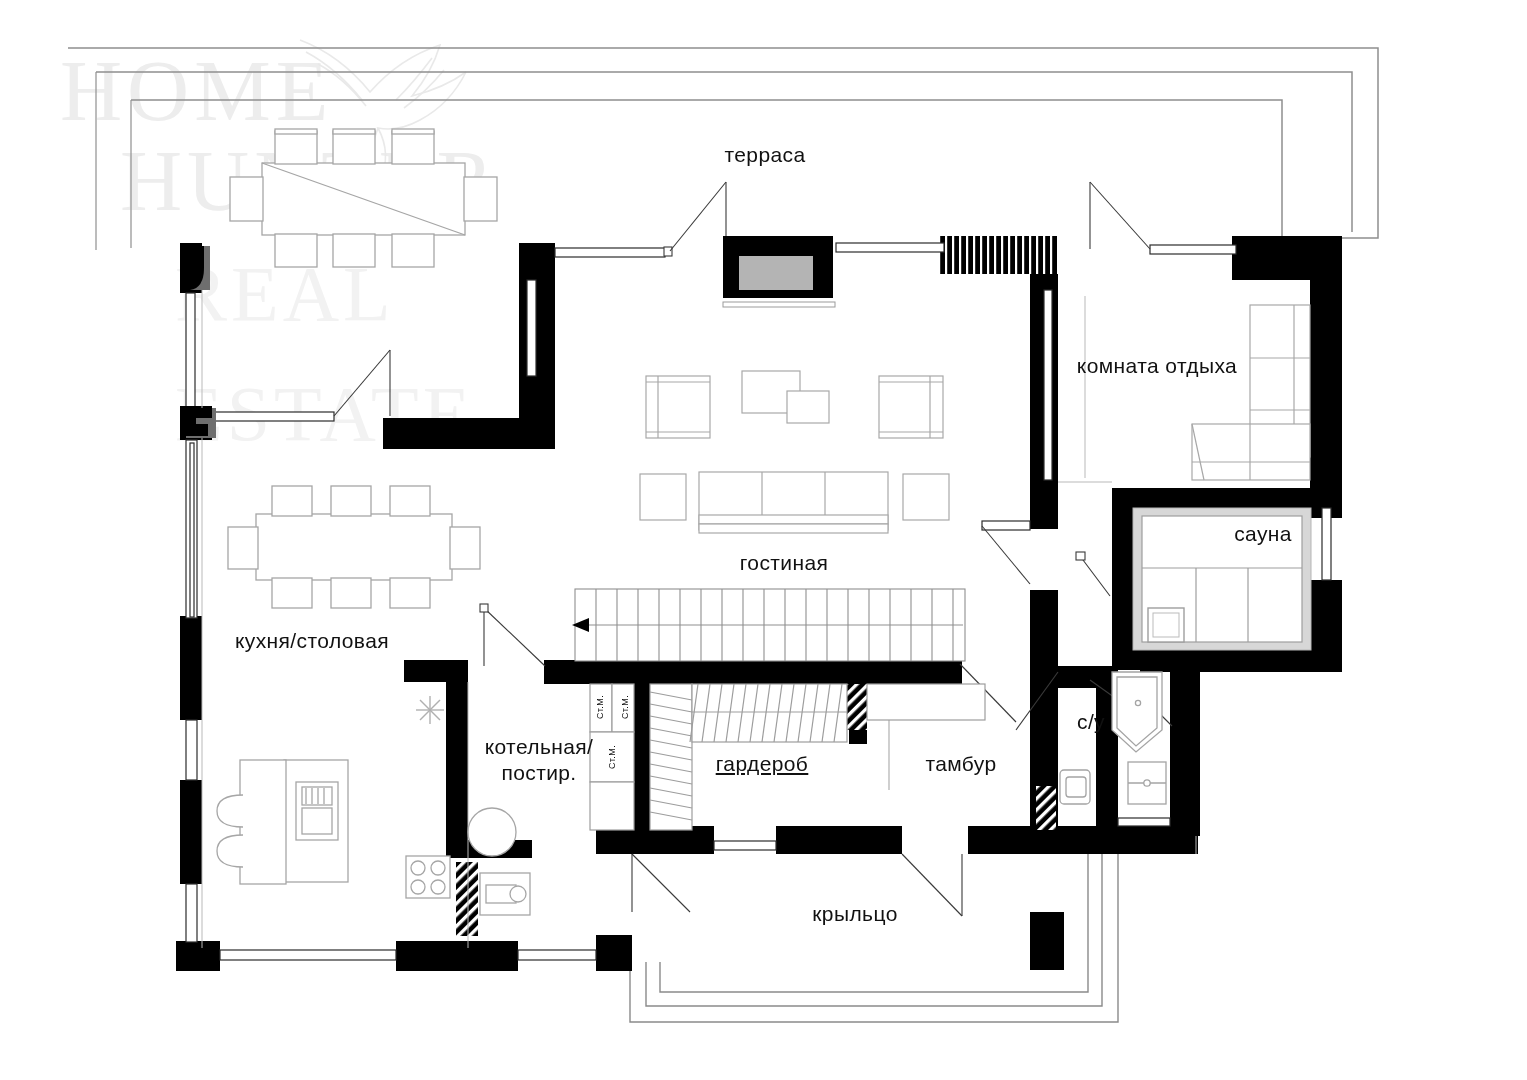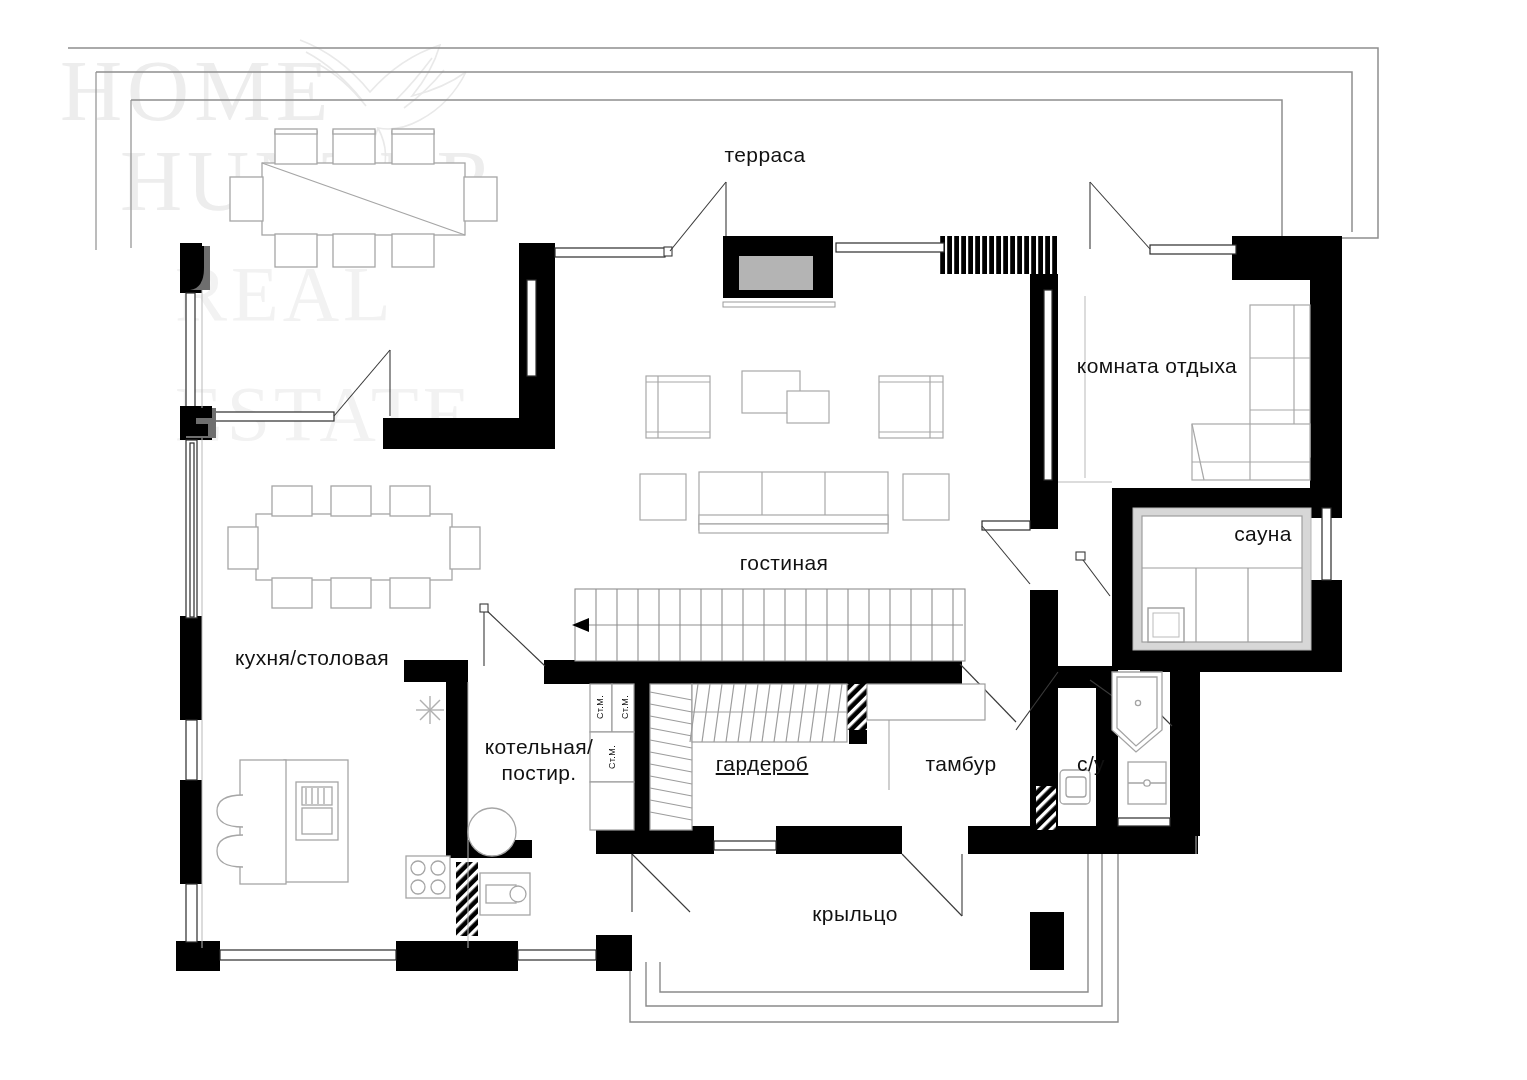--- a/index.html
+++ b/index.html
@@ -405,24 +405,24 @@
       <line x1="202" y1="290" x2="202" y2="408"></line>
       <line x1="202" y1="438" x2="202" y2="948"></line>
       <line x1="468" y1="682" x2="468" y2="948"></line>
       <line x1="1196" y1="836" x2="1196" y2="854"></line>
     </g>
 
   </svg>
 
   <div class="rlabel" style="left:765px;top:155px;">терраса</div>
   <div class="rlabel" style="left:784px;top:563px;">гостиная</div>
-  <div class="rlabel" style="left:312px;top:641px;margin-top:17px;">кухня/столовая</div>
+  <div class="rlabel" style="left:312px;top:641px;">кухня/столовая</div>
   <div class="rlabel" style="left:1157px;top:366px;">комната отдыха</div>
   <div class="rlabel" style="left:1222px;top:534px;margin-left:41px;">сауна</div>
-  <div class="rlabel" style="left:1091px;top:764px;">с/у</div>
+  <div class="rlabel" style="left:1091px;top:722px;">с/у</div>
   <div class="rlabel two" style="left:539px;top:760px;text-align:center;">котельная/
 постир.</div>
   <div class="rlabel" style="left:762px;top:764px;text-decoration:underline;">гардероб</div>
   <div class="rlabel" style="left:961px;top:764px;">тамбур</div>
   <div class="rlabel" style="left:855px;top:914px;">крыльцо</div>
 
   <div class="rlabel sm rot" style="left:600px;top:707px;">Ст.М.</div>
   <div class="rlabel sm rot" style="left:625px;top:707px;">Ст.М.</div>
   <div class="rlabel sm rot" style="left:612px;top:757px;">Ст.М.</div>
 

